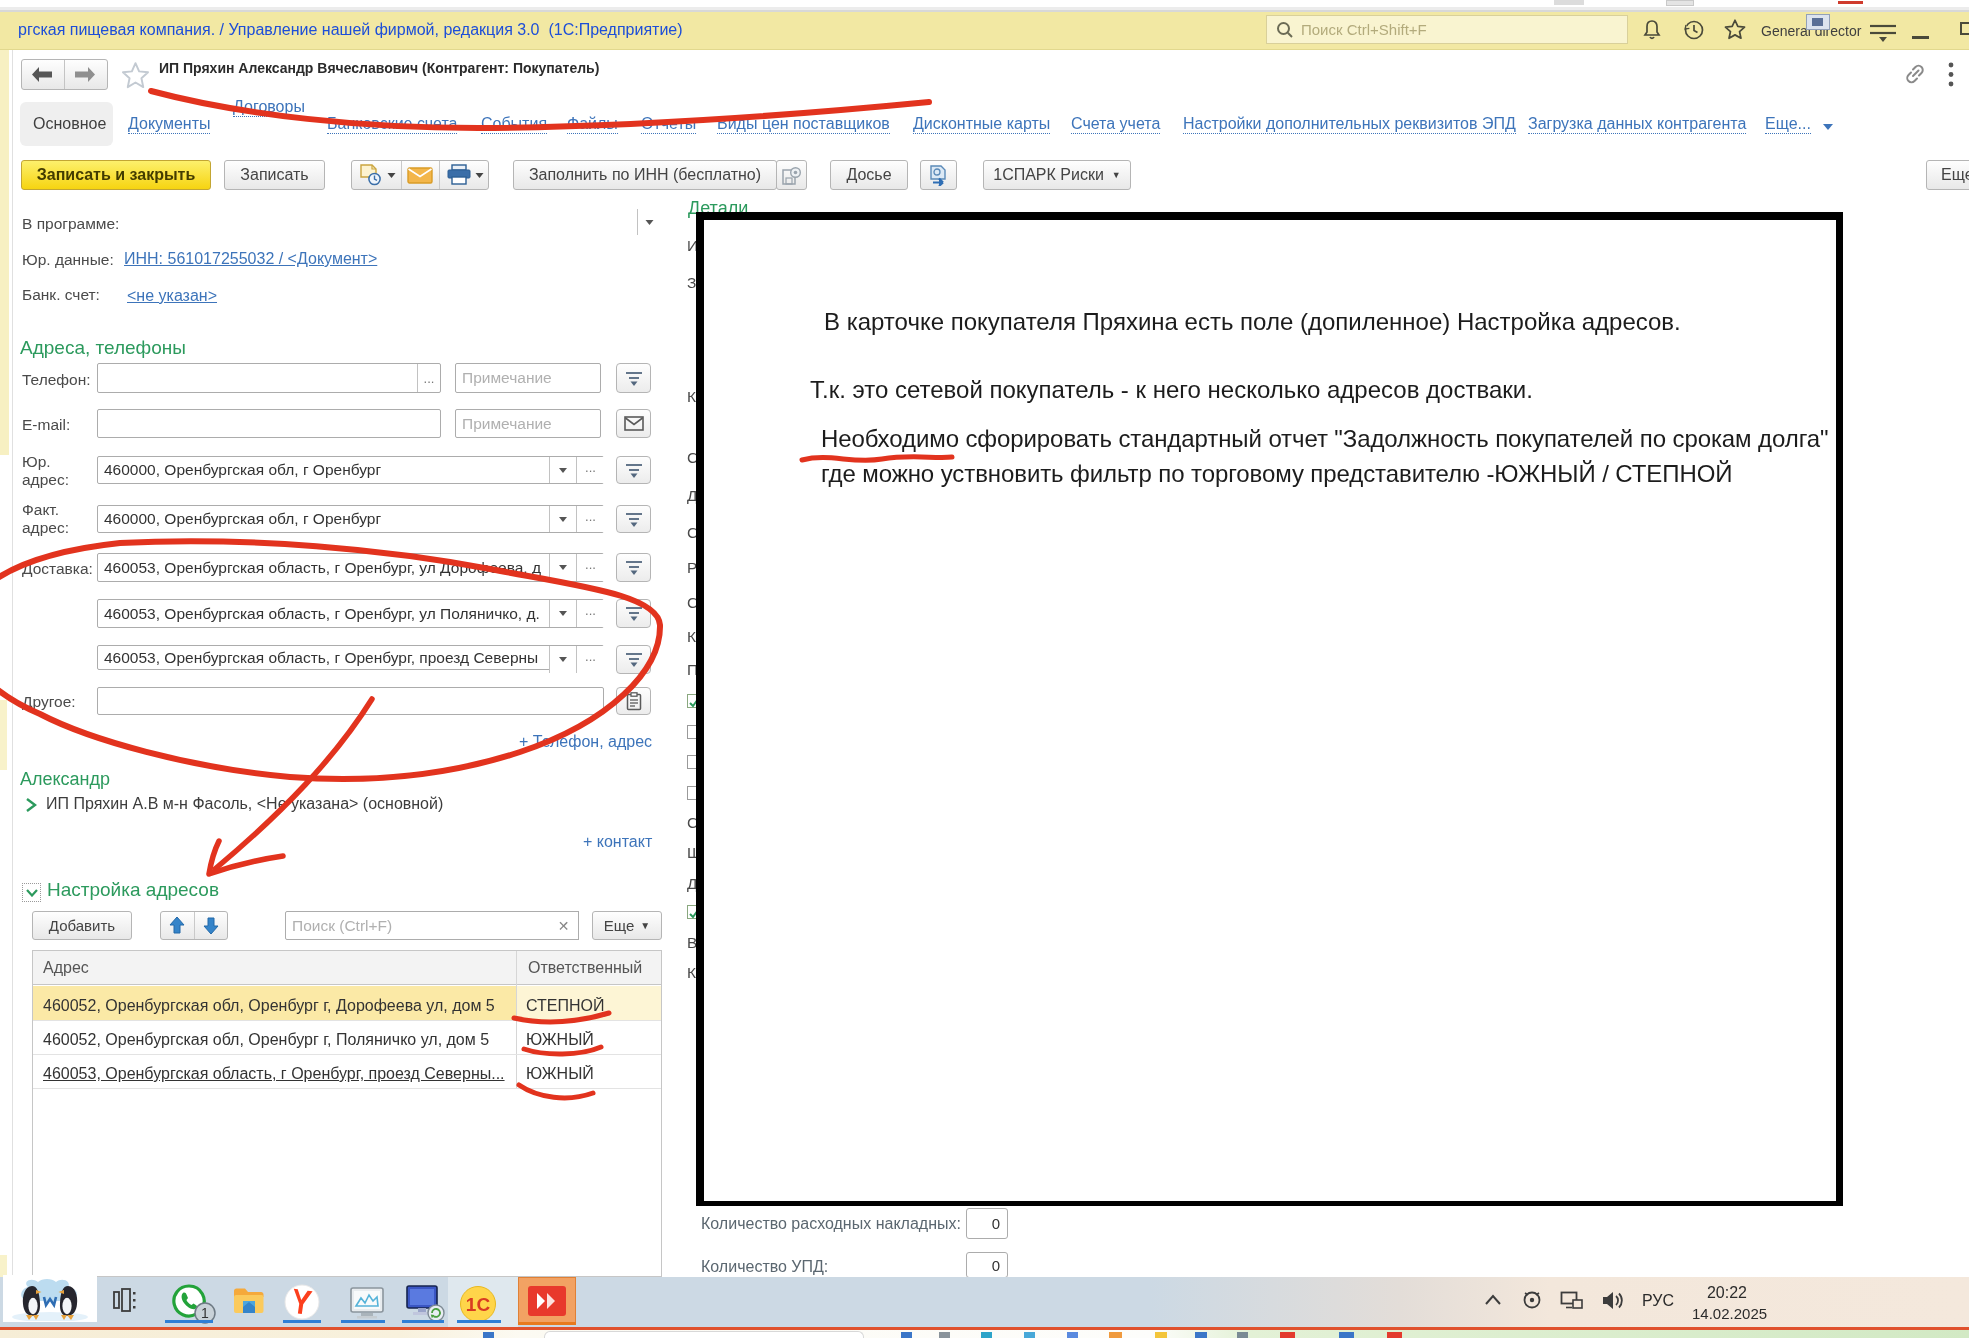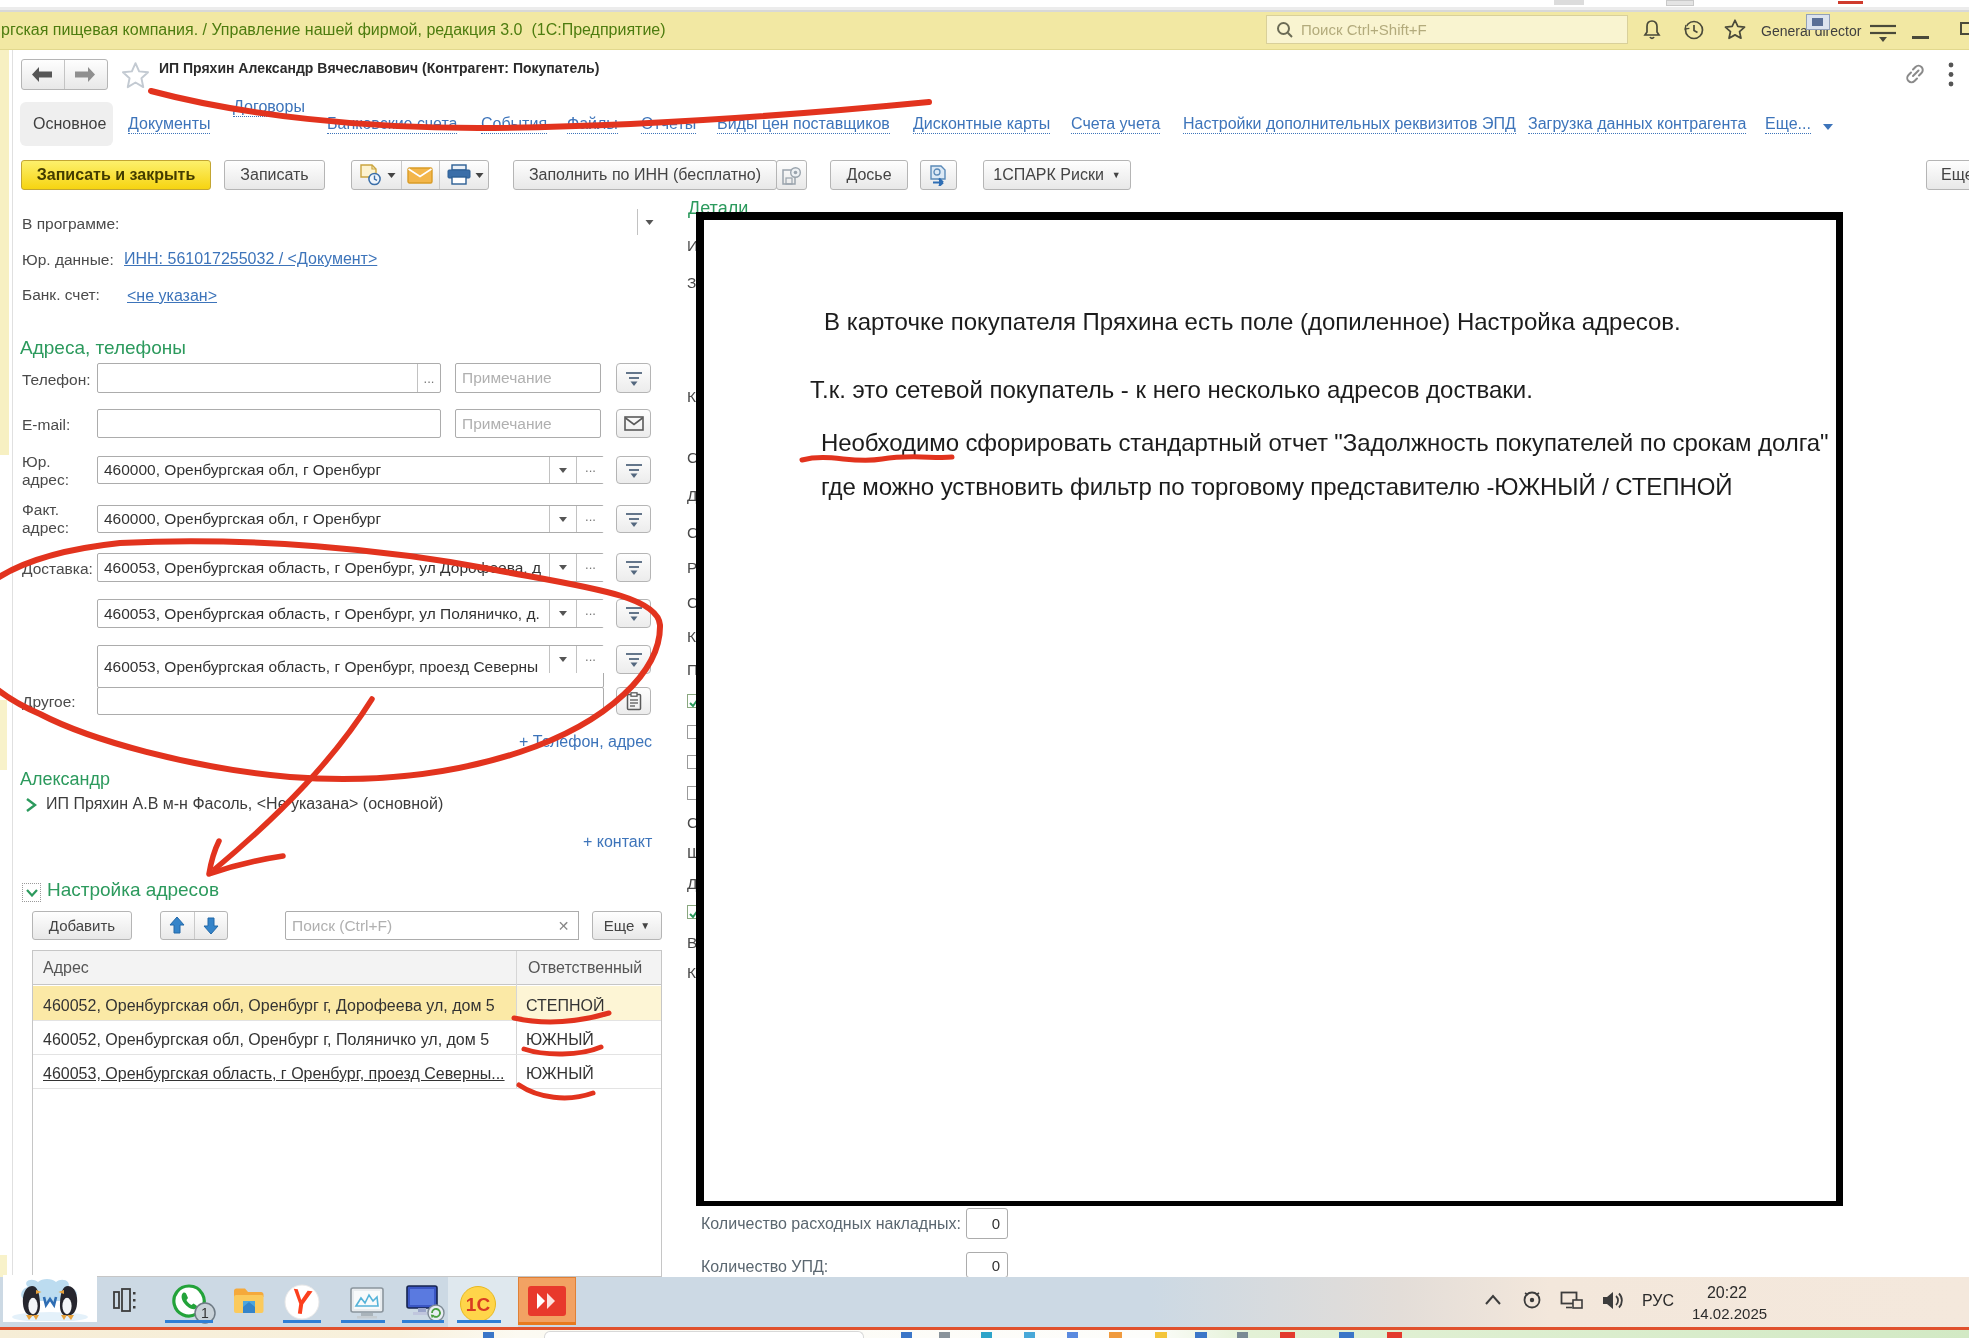--- a/index.html
+++ b/index.html
@@ -33,21 +33,21 @@
 <div id="screen">
 
   <div class="abs" style="left:0;top:0;width:1969px;height:7px;background:#fff;"></div>
   <div class="abs" style="left:1554px;top:0;width:30px;height:5px;background:#dcdcdc;"></div>
   <div class="abs" style="left:1666px;top:0;width:28px;height:6px;background:#e4e4e4;border:1px solid #c9c9c9;"></div>
   <div class="abs" style="left:1838px;top:1px;width:25px;height:3px;background:#cf3b2d;"></div>
   <div class="abs" style="left:0;top:7px;width:1969px;height:3px;background:#ececec;"></div>
   <div class="abs" style="left:0;top:10px;width:1969px;height:2px;background:#d8d8d8;"></div>
 
   <div class="abs" style="left:0;top:12px;width:1969px;height:38px;background:#f2e8a3;border-bottom:1px solid #e2d88e;"></div>
-  <div class="abs" style="left:1px;top:21px;font-size:16px;color:#4d7c0f;">ргская пищевая компания. / Управление нашей фирмой, редакция 3.0&nbsp;&nbsp;(1С:Предприятие)</div>
+  <div class="abs" style="left:18px;top:21px;font-size:16px;color:#1d4ed8;">ргская пищевая компания. / Управление нашей фирмой, редакция 3.0&nbsp;&nbsp;(1С:Предприятие)</div>
 
   <div class="abs" style="left:1266px;top:15px;width:362px;height:29px;background:#f9f4d0;border:1px solid #d9d09a;display:flex;align-items:center;">
     <svg width="20" height="20" style="margin-left:8px;" viewBox="0 0 20 20">
         <circle cx="8.5" cy="8.5" r="5.5" fill="none" stroke="#6b6b55" stroke-width="2"></circle>
         <line x1="12.8" y1="12.8" x2="17" y2="17" stroke="#6b6b55" stroke-width="2"></line>
       </svg>
     <span style="font-size:15px;color:#b3ab7c;margin-left:6px;">Поиск Ctrl+Shift+F</span>
   </div>
 
   <svg class="abs" style="left:1640px;top:18px;" width="24" height="24" viewBox="0 0 24 24">
@@ -196,21 +196,21 @@
   <div class="seg" style="left:549px;top:506px;height:26px;"></div>
   <div class="seg2" style="left:576px;top:506px;height:26px;"></div>
 
   <div class="lbl" style="left:22px;top:560px;">Доставка:</div>
   <div class="inp" style="left:97px;top:553px;width:507px;height:29px;">460053, Оренбургская область, г Оренбург, ул Дорофеева, д</div>
   <div class="seg" style="left:549px;top:554px;height:27px;"></div>
   <div class="seg2" style="left:576px;top:554px;height:27px;"></div>
   <div class="inp" style="left:97px;top:599px;width:507px;height:29px;">460053, Оренбургская область, г Оренбург, ул Поляничко, д.</div>
   <div class="seg" style="left:549px;top:600px;height:27px;"></div>
   <div class="seg2" style="left:576px;top:600px;height:27px;"></div>
-  <div class="inp" style="left:97px;top:645px;width:507px;height:43px;">460053, Оренбургская область, г Оренбург, проезд Северны</div>
+  <div class="inp" style="left:97px;top:645px;width:507px;height:25px;">460053, Оренбургская область, г Оренбург, проезд Северны</div>
   <div class="seg" style="left:549px;top:646px;height:27px;"></div>
   <div class="seg2" style="left:576px;top:646px;height:27px;"></div>
 
   <div class="lbl" style="left:22px;top:693px;">Другое:</div>
   <div class="inp" style="left:97px;top:687px;width:507px;height:28px;"></div>
 
   <div class="ibtn" style="left:616px;top:363px;width:35px;height:30px;">
       <svg width="20" height="17" viewBox="0 0 20 17">
         <line x1="2" y1="3" x2="18" y2="3" stroke="#53677e" stroke-width="1.8"></line>
         <line x1="5" y1="8" x2="15" y2="8" stroke="#53677e" stroke-width="1.8"></line>
@@ -339,21 +339,21 @@
   <div class="lbl" style="left:687px;top:875px;">Д</div>
   <div class="abs" style="left:687px;top:905px;width:14px;height:14px;border:1px solid #8aa87f;background:#fff;"><svg width="12" height="12" viewBox="0 0 12 12">
         <path d="M2 6 L5 9 L10 2" fill="none" stroke="#2c9a5d" stroke-width="2"></path>
       </svg></div>
   <div class="lbl" style="left:687px;top:934px;">В</div>
   <div class="lbl" style="left:687px;top:964px;">К</div>
 
   <div class="abs" style="left:696px;top:212px;width:1147px;height:994px;background:#fff;border:8px solid #000;border-right-width:7px;border-bottom-width:5px;"></div>
   <div class="abs" style="left:824px;top:308px;font-size:24px;color:#1c1c1c;">В карточке покупателя Пряхина есть поле (допиленное) Настройка адресов.</div>
   <div class="abs" style="left:810px;top:376px;font-size:24px;color:#1c1c1c;">Т.к. это сетевой покупатель - к него несколько адресов достваки.</div>
-  <div class="abs" style="left:821px;top:421px;font-size:24px;color:#1c1c1c;line-height:44px;letter-spacing:-0.09px;">Необходимо сфорировать стандартный отчет "Задолжность покупателей по срокам долга"<br>где можно уствновить фильтр по торговому представителю -ЮЖНЫЙ / СТЕПНОЙ</div>
+  <div class="abs" style="left:821px;top:421px;font-size:24px;color:#1c1c1c;line-height:35px;letter-spacing:-0.09px;">Необходимо сфорировать стандартный отчет "Задолжность покупателей по срокам долга"<br>где можно уствновить фильтр по торговому представителю -ЮЖНЫЙ / СТЕПНОЙ</div>
 
   <div class="lbl" style="left:701px;top:1215px;color:#5b6770;font-size:16px;">Количество расходных накладных:</div>
   <div class="abs" style="left:966px;top:1208px;width:42px;height:31px;border:1px solid #acacac;border-radius:3px;font-size:15px;color:#333;display:flex;align-items:center;justify-content:flex-end;padding-right:7px;">0</div>
   <div class="lbl" style="left:701px;top:1258px;color:#5b6770;font-size:16px;">Количество УПД:</div>
   <div class="abs" style="left:966px;top:1252px;width:42px;height:26px;border:1px solid #acacac;border-radius:3px;font-size:15px;color:#333;display:flex;align-items:center;justify-content:flex-end;padding-right:7px;">0</div>
 
   <div class="abs" style="left:0;top:1277px;width:1969px;height:50px;background:linear-gradient(90deg,#ccd9e4 0px,#ccd9e4 1150px,#e3ddd8 1400px,#f3e7db 1550px,#f4e8dc 1969px);"></div>
   <div class="abs" style="left:448px;top:1277px;width:70px;height:50px;background:#dfe8ee;"></div>
 
   <div class="abs" style="left:3px;top:1275px;width:94px;height:47px;background:#fff;"></div>

